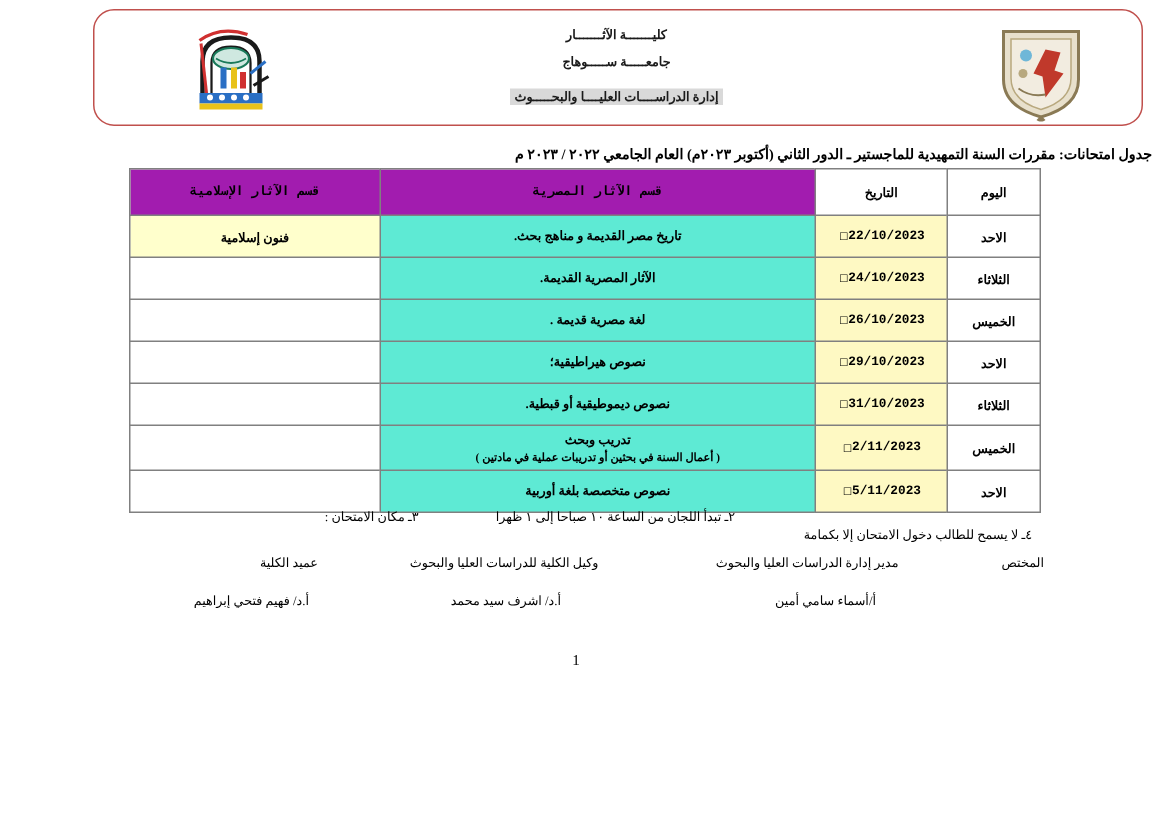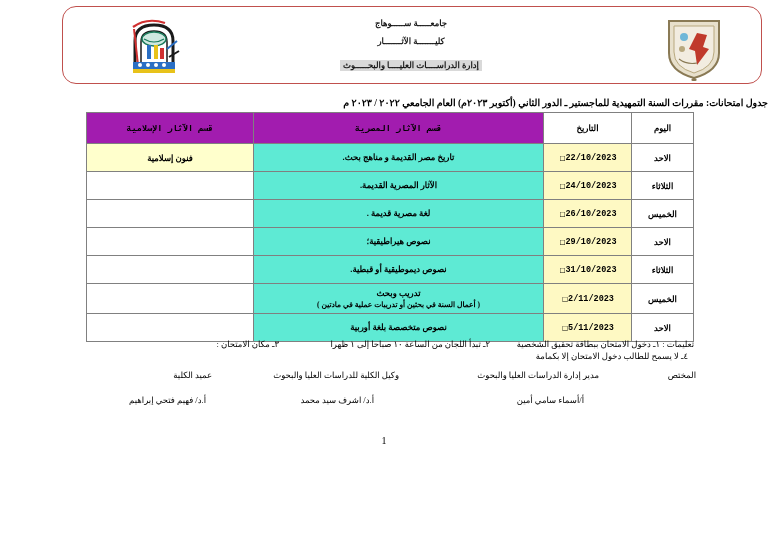--- a/index.html
+++ b/index.html
@@ -267,22 +267,22 @@
         <circle cx="19" cy="50" r="2" fill="#ffffff"></circle>
         <circle cx="27" cy="50" r="2" fill="#ffffff"></circle>
         <circle cx="35" cy="50" r="2" fill="#ffffff"></circle>
         <circle cx="43" cy="50" r="2" fill="#ffffff"></circle>
         <path d="M46 34 L56 26" stroke="#2a6fc4" stroke-width="2" fill="none"></path>
         <path d="M48 42 L58 36" stroke="#1a1a1a" stroke-width="2" fill="none"></path>
       </svg>
     </div>
 
     <div class="header-lines">
+      <div class="hline">كليـــــــة الآثـــــــار</div>
       <div class="hline">جامعـــــة ســـــوهاج</div>
-      <div class="hline">كليـــــــة الآثـــــــار</div>
       <div class="hline shaded">إدارة الدراســــات العليــــا والبحـــــوث</div>
     </div>
 
     <div class="fac-logo">
       <svg width="62" height="66" viewBox="0 0 62 66" aria-hidden="true">
         <path d="M6 6 L56 6 L56 38 Q56 56 31 63 Q6 56 6 38 Z" fill="#e8e0cc" stroke="#8a7a55" stroke-width="2"></path>
         <path d="M11 11 L51 11 L51 37 Q51 52 31 58 Q11 52 11 37 Z" fill="#f2ece0" stroke="#b8a87e" stroke-width="1"></path>
         <path d="M34 18 L44 20 L40 32 L46 34 L34 50 L32 36 L26 34 Z" fill="#c0392b"></path>
         <circle cx="21" cy="22" r="4" fill="#6fb7d8"></circle>
         <circle cx="19" cy="34" r="3" fill="#b8a87e"></circle>
@@ -354,21 +354,20 @@
         <td class="date"><span class="chk">☐</span><span>5/11/2023</span></td>
         <td class="egy">نصوص متخصصة بلغة أوربية</td>
         <td class="isl"></td>
       </tr>
     </tbody>
   </table>
 </div>
 
 <div class="instructions">
   <div class="instr-row1">
-    <span class="sig-item instr-1">تعليمات : ١ـ دخول الامتحان ببطاقة تحقيق الشخصية</span>
     <span class="sig-item instr-2">٢ـ تبدأ اللجان من الساعة ١٠ صباحا إلى ١ ظهرا</span>
     <span class="sig-item instr-3">٣ـ مكان الامتحان  :</span>
   </div>
   <span class="sig-item instr-4">٤ـ لا يسمح للطالب دخول الامتحان إلا بكمامة</span>
 </div>
 
 <div class="sig-roles">
   <span class="sig-item sig-r0">المختص</span>
   <span class="sig-item sig-r1">مدير إدارة الدراسات العليا والبحوث</span>
   <span class="sig-item sig-r2">وكيل الكلية للدراسات العليا والبحوث</span>

